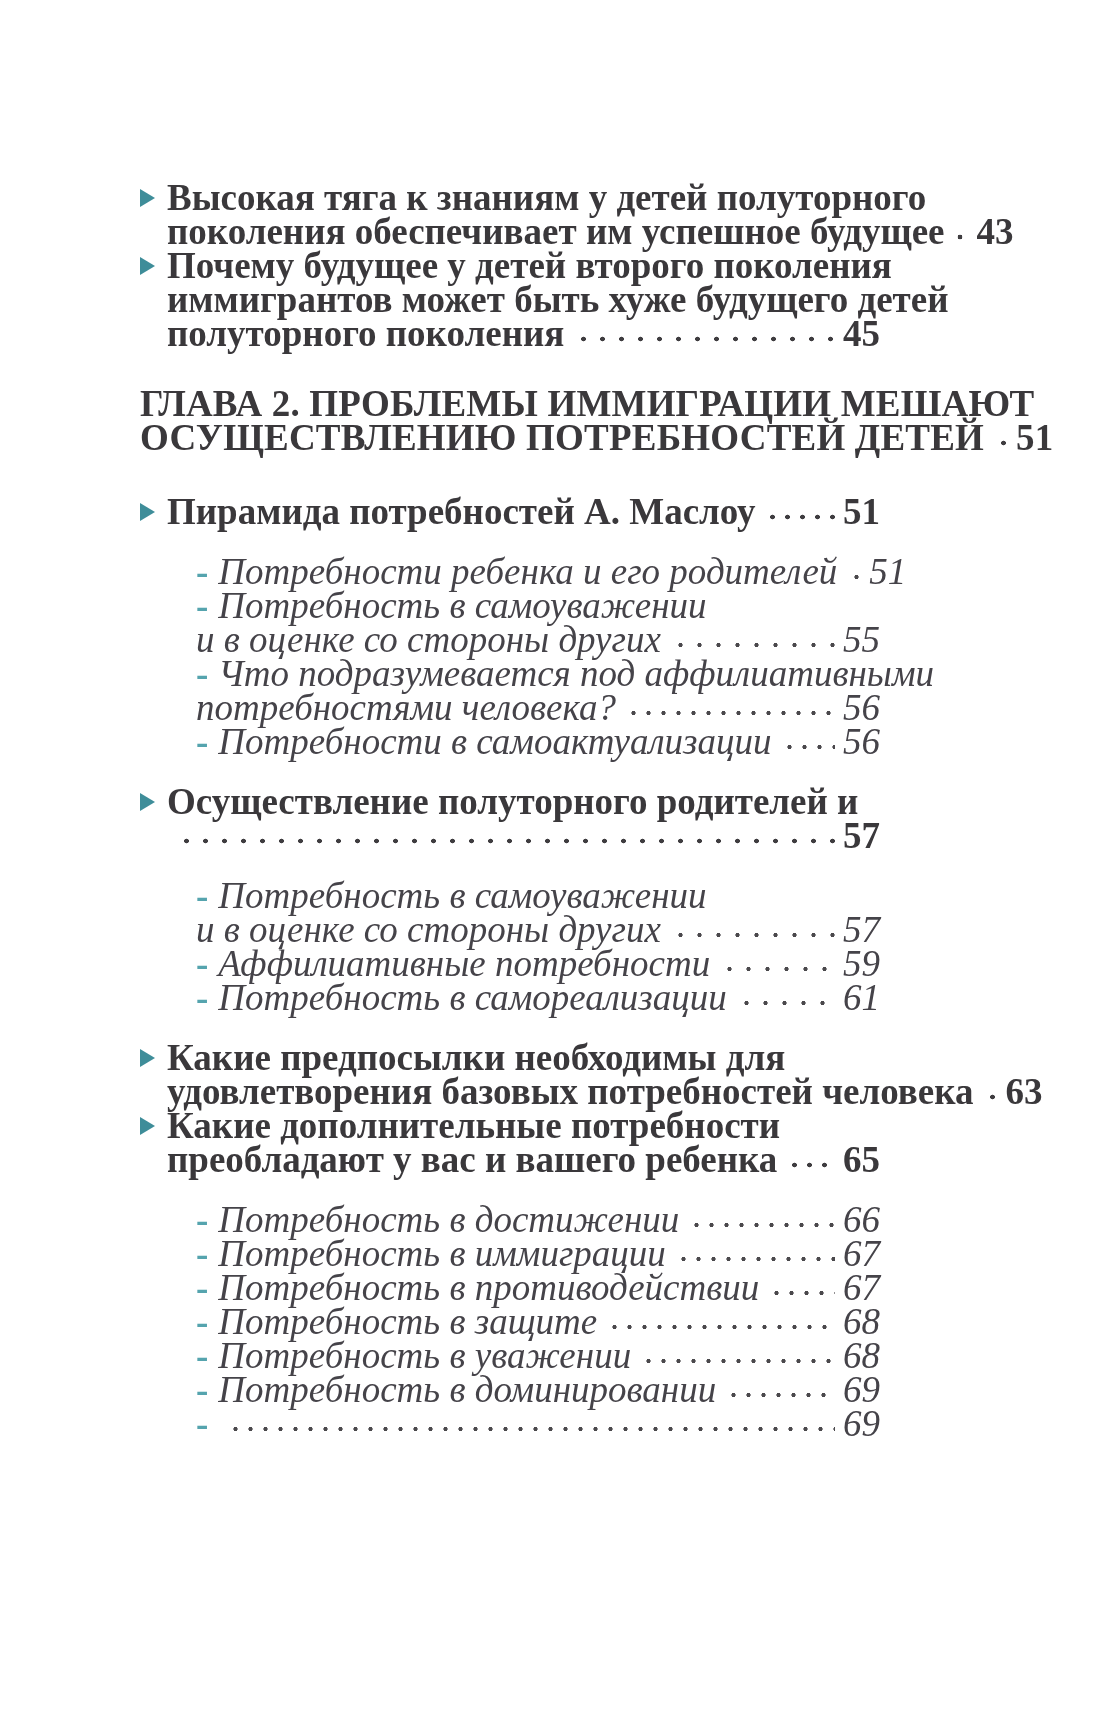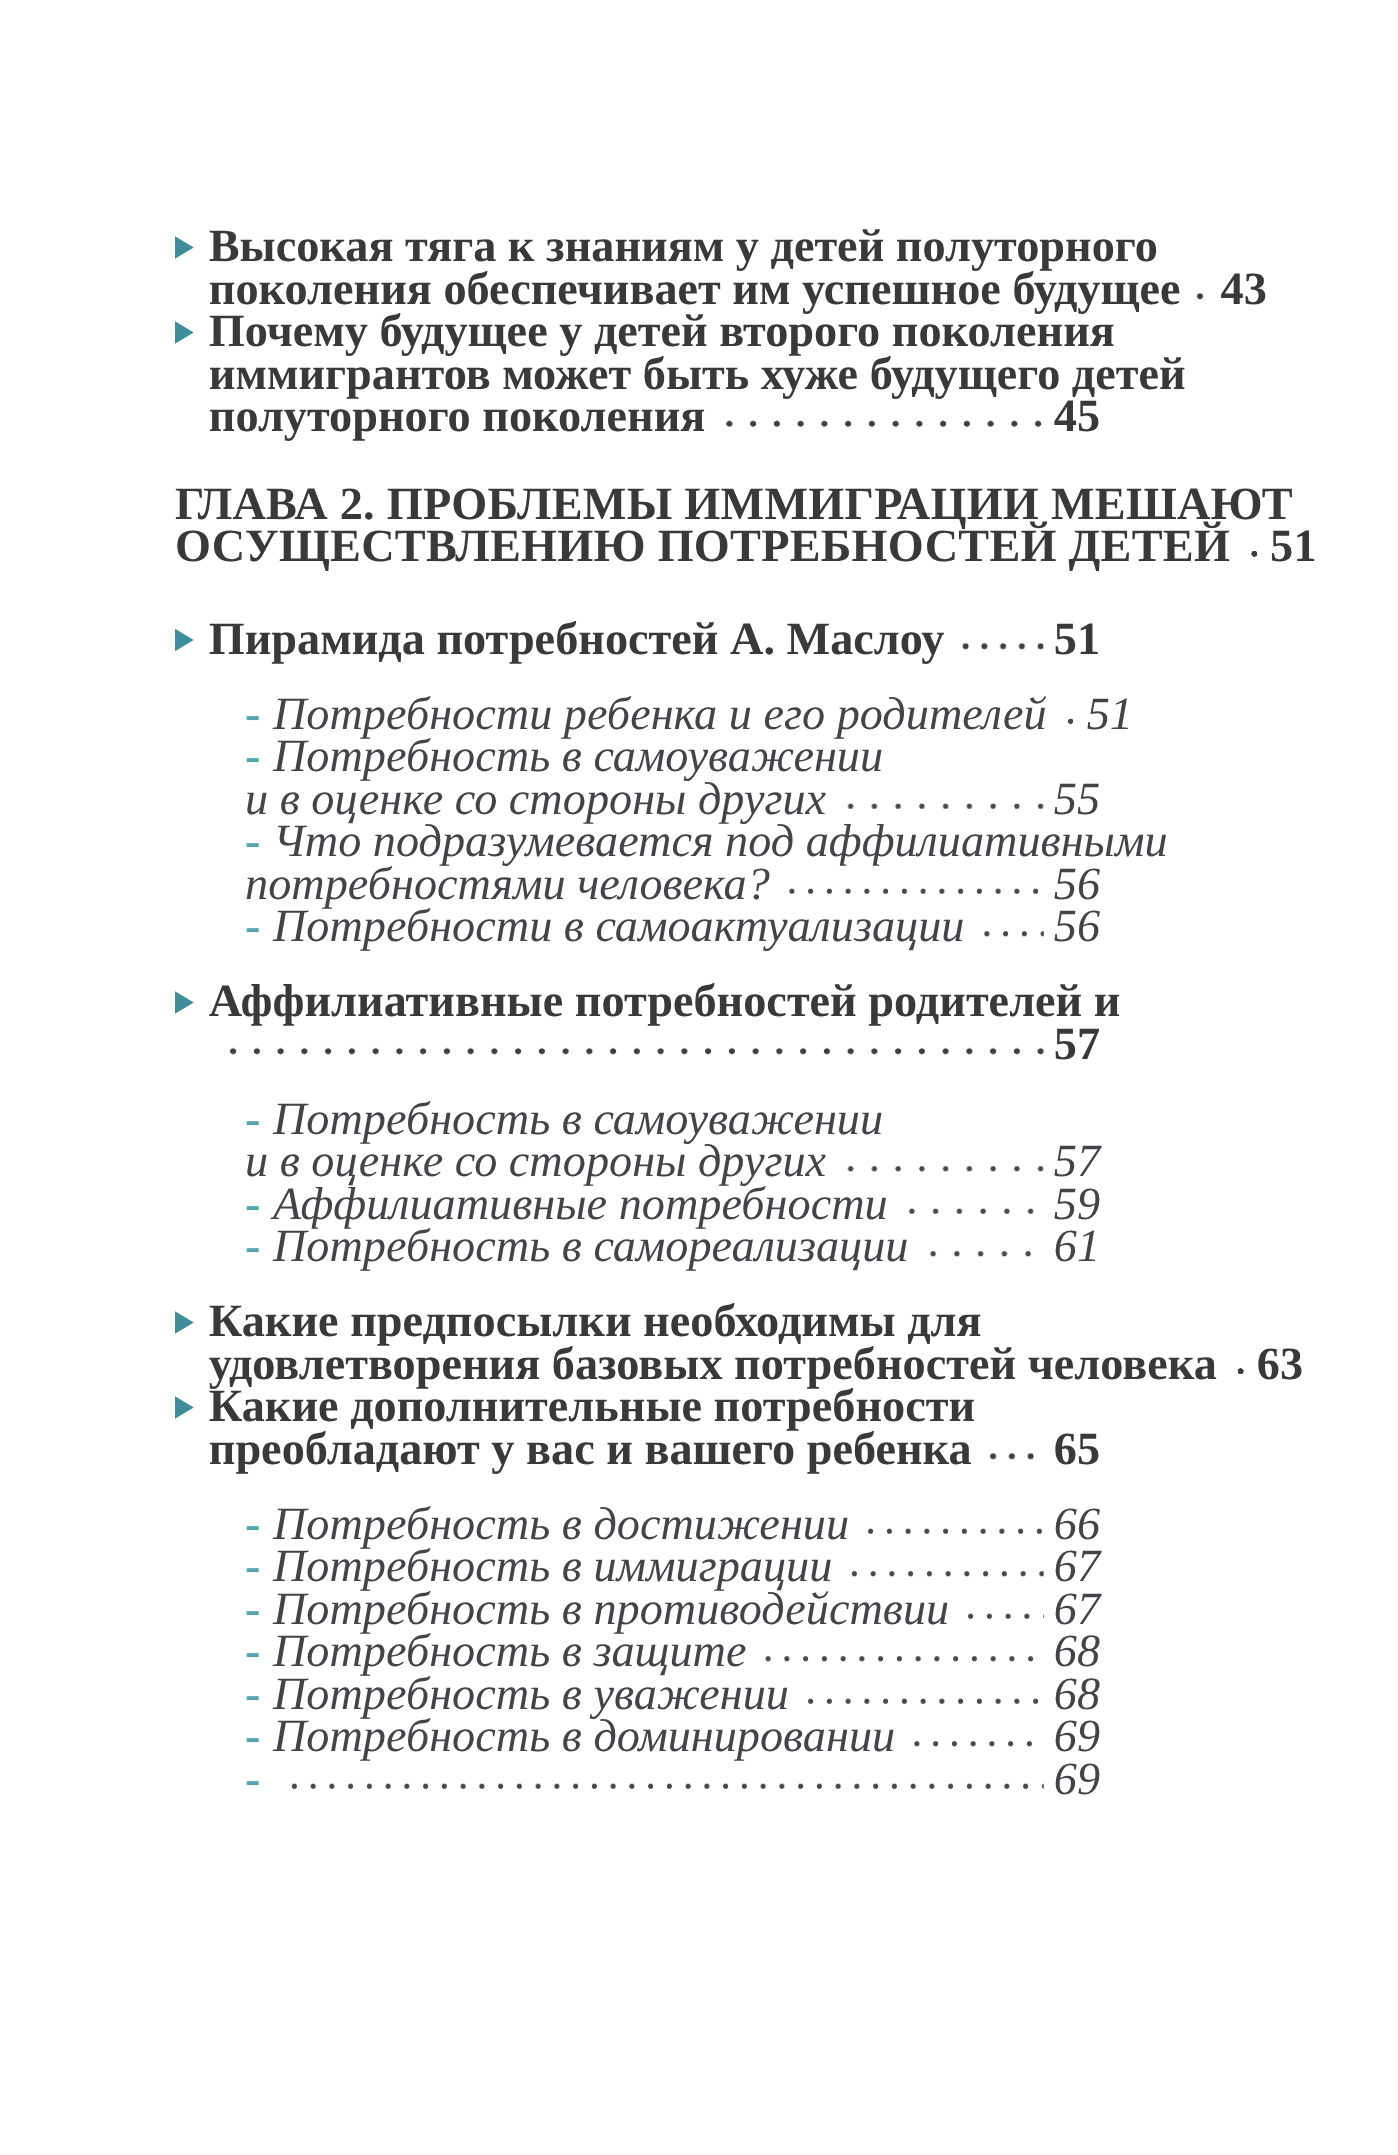--- a/index.html
+++ b/index.html
@@ -119,21 +119,21 @@
       </div>
       <div class="entry sub">
         <div class="line row">
           <span class="dash">-</span>
           <span class="text">Потребности в самоактуализации</span>
           <span class="leader dots-medium"></span>
           <span class="page-num">56</span>
         </div>
       </div>
       <div class="entry bullet" style="margin-top: 26px;">
-        <div class="line"><span class="tri"></span><span>Аффилиативные потребностей родителей и</span></div>
+        <div class="line"><span class="tri"></span><span>Осуществление полуторного родителей и</span></div>
         <div class="line row">
           <span class="leader dots-spaced"></span>
           <span class="page-num">57</span>
         </div>
       </div>
       <div class="entry sub" style="margin-top: 26px;">
         <div class="line"><span class="dash">-</span><span>Потребность в самоуважении</span></div>
         <div class="line row">
           <span class="text">и в оценке со стороны других</span>
           <span class="leader dots-spaced"></span>

